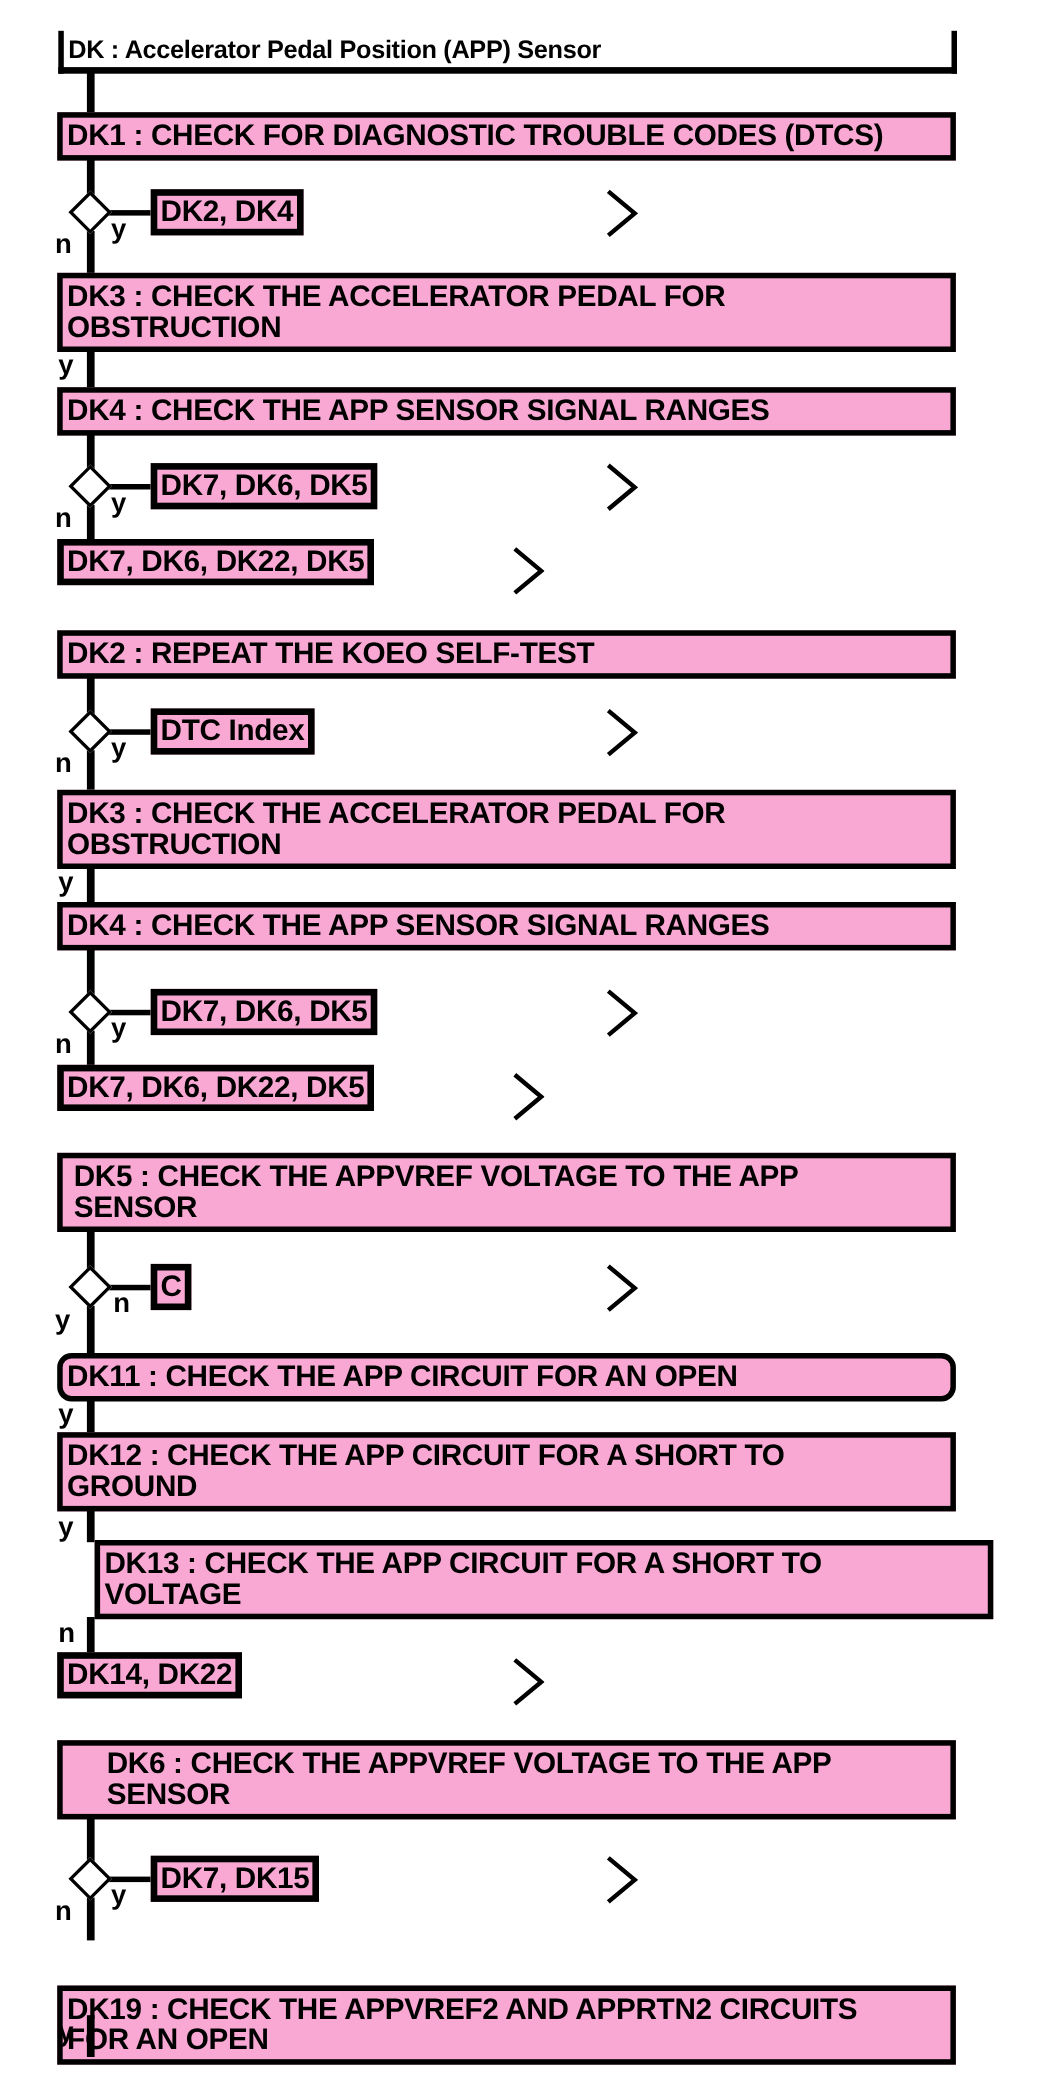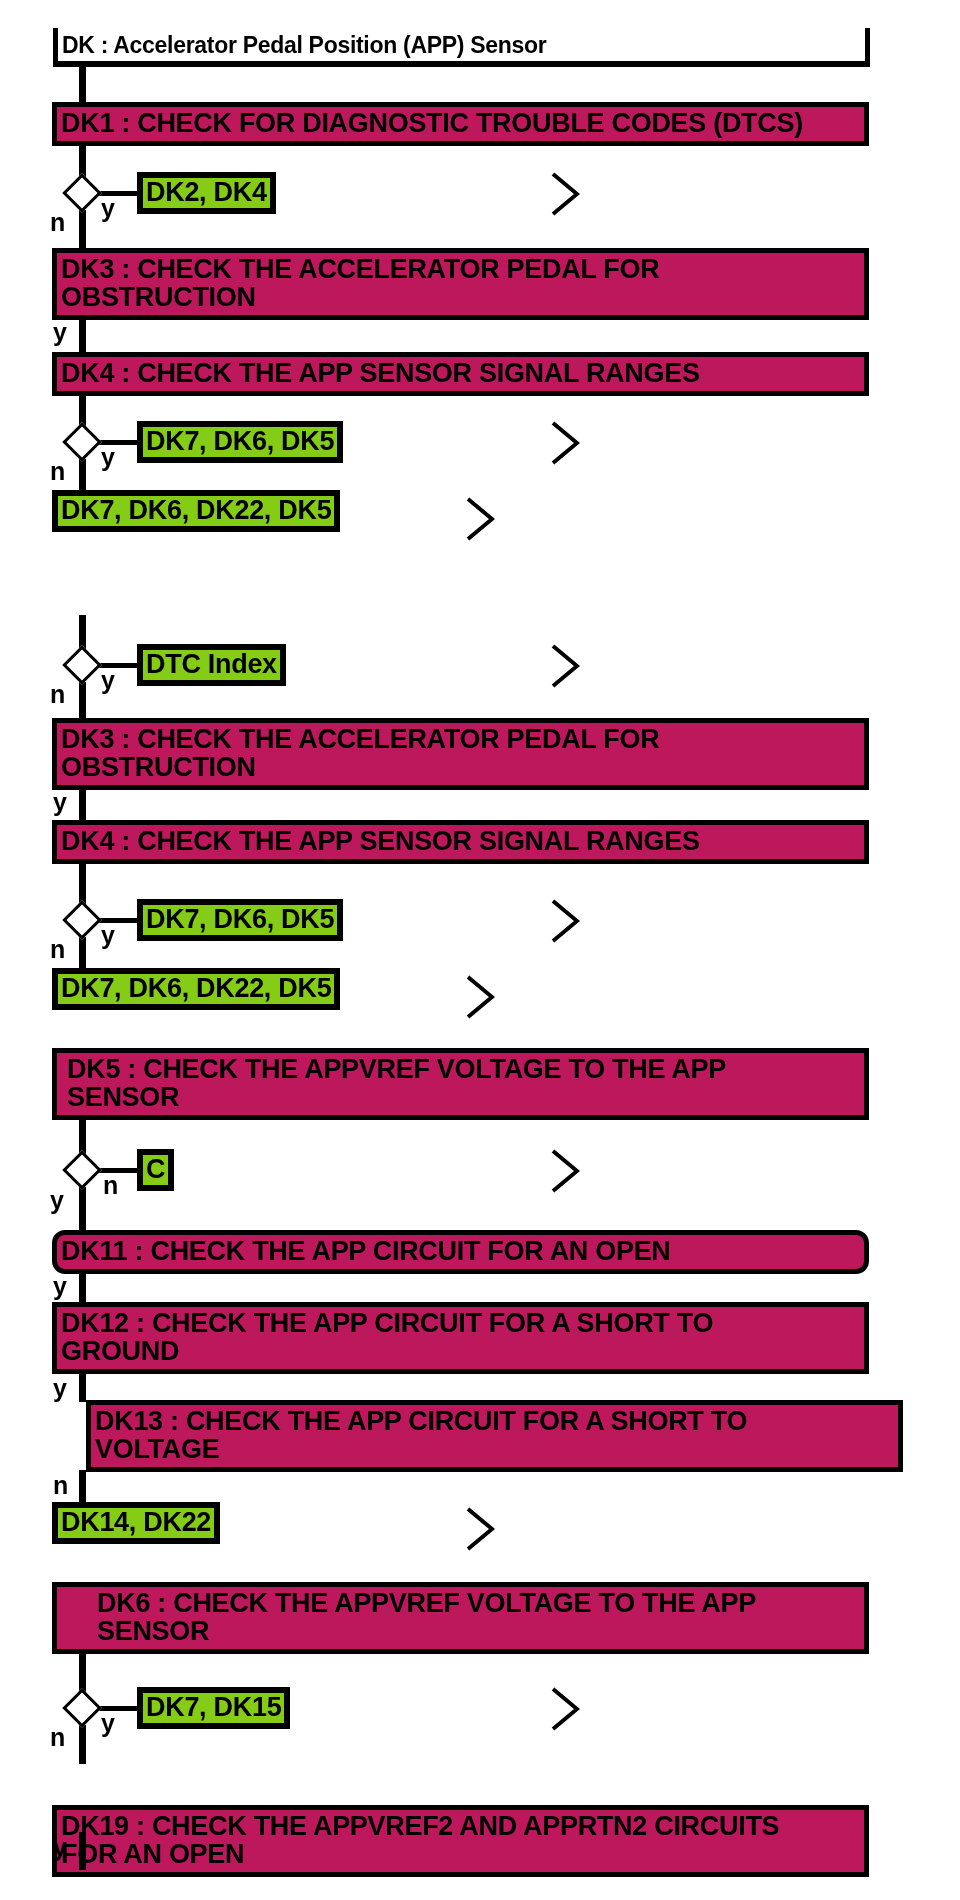--- a/index.html
+++ b/index.html
@@ -9,27 +9,27 @@
     font-family:"Liberation Sans", sans-serif; font-weight:bold; overflow:hidden;
   }
   
   .title {
     position:absolute; left:53px; top:28px; width:817px; height:39px;
     border-left:5px solid #000; border-right:5px solid #000; border-bottom:6px solid #000;
   }
   .title-text { position:absolute; left:4px; bottom:2px; font-size:23px; letter-spacing:-0.3px; white-space:nowrap; }
   
   .wbox {
-    position:absolute; left:52px; width:817px; border:5px solid #000; background:#be185d;
+    position:absolute; left:52px; width:817px; border:5px solid #000; background:#f9a8d4;
     font-size:27px; line-height:28px; letter-spacing:-0.3px;
     padding:2px 6px 4px 4px; white-space:pre-line; z-index:1;
   }
   
   .rbox {
-    position:absolute; border:6px solid #000; background:#84cc16;
+    position:absolute; border:6px solid #000; background:#f9a8d4;
     font-size:27px; line-height:28px; letter-spacing:-0.3px;
     padding:0 3px 2px 3px; white-space:nowrap; z-index:3;
   }
   
   .conn  { position:absolute; left:79px; width:7px; background:#000; z-index:1; }
   .hstub { position:absolute; height:5px; background:#000; z-index:1; }
   
   .diamond {
     position:absolute; left:68px; width:28px; height:28px;
     border:3px solid #000; background:#fff; transform:rotate(45deg); z-index:2;
@@ -74,20 +74,21 @@
     </svg>
   <span class="lbl" style="left:101px;top:445px;">y</span>
   <span class="lbl" style="left:50px;top:459px;">n</span>
   <div class="conn" style="top:459px;height:33px;"></div>
 
   <div class="rbox" style="left:52px;top:490px;">DK7, DK6, DK22, DK5</div>
   <svg class="chev" style="left:465px;top:496px;" width="30" height="46" viewBox="0 0 30 46">
       <polyline points="3,3 27,23 3,43" fill="none" stroke="#000" stroke-width="4"></polyline>
     </svg>
 
+  <div class="wbox" style="top:573px;">DK2 : REPEAT THE KOEO SELF-TEST</div>
   <div class="conn" style="top:615px;height:39px;"></div>
   <div class="diamond" style="top:651px;"></div>
   <div class="hstub" style="left:97px;top:663px;width:40px;"></div>
   <div class="rbox" style="left:137px;top:644px;">DTC Index</div>
   <svg class="chev" style="left:550px;top:643px;" width="30" height="46" viewBox="0 0 30 46">
       <polyline points="3,3 27,23 3,43" fill="none" stroke="#000" stroke-width="4"></polyline>
     </svg>
   <span class="lbl" style="left:101px;top:668px;">y</span>
   <span class="lbl" style="left:50px;top:682px;">n</span>
   <div class="conn" style="top:682px;height:36px;"></div>

